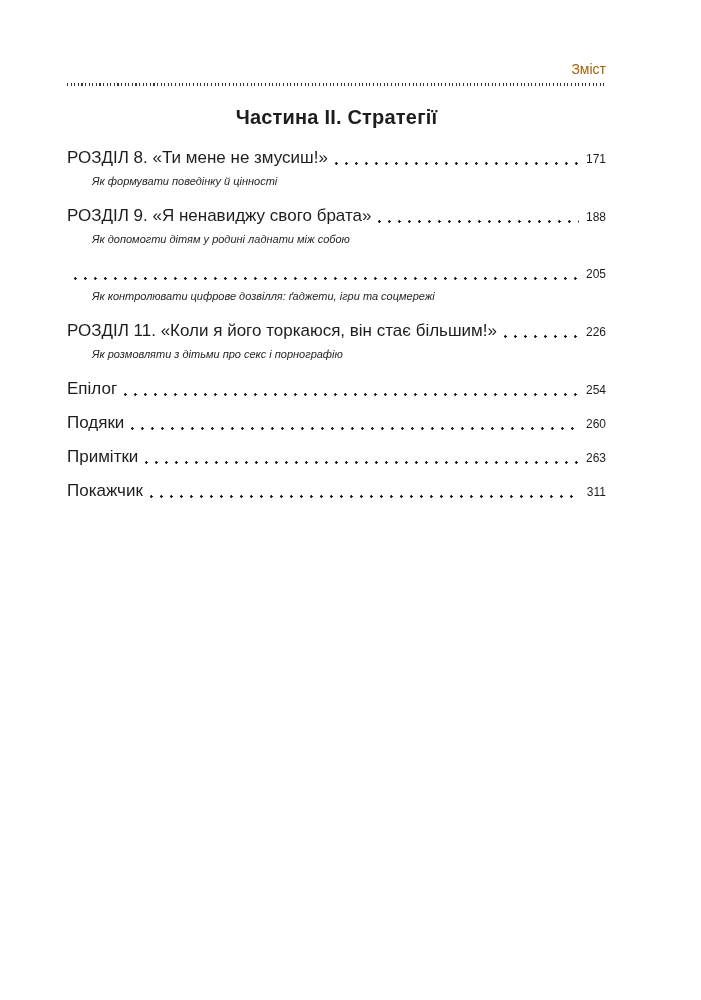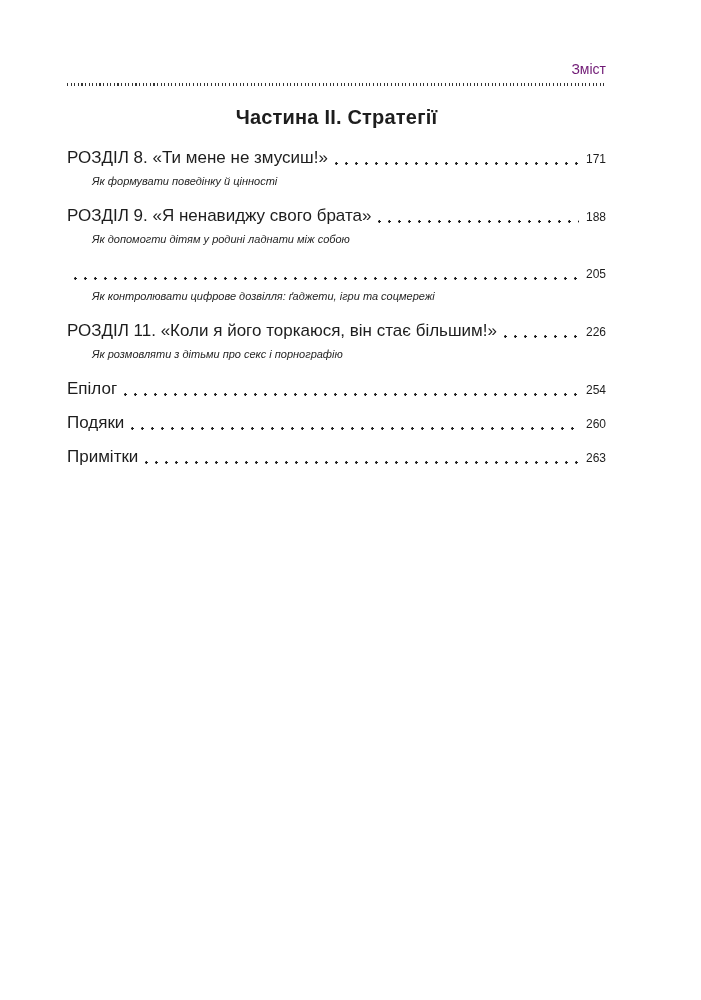--- a/index.html
+++ b/index.html
@@ -15,21 +15,21 @@
     font-family: "Liberation Sans", "DejaVu Sans", sans-serif;
     color: #1d1d1d;
     box-sizing: border-box;
     padding: 60px 95px 0 67px;
     overflow: hidden;
   }
   .header-row {
     text-align: right;
     font-size: 14px;
     line-height: 18px;
-    color: #701a75;
+    color: #a16207;
   }
   .dotted-rule {
     margin-top: 5px;
     height: 3px;
     background-image: repeating-linear-gradient(90deg,
       #333333 0, #333333 1.1px,
       transparent 1.1px, transparent 3.6px);
     background-position: left center;
   }
   .part-title {
@@ -154,15 +154,23 @@
 
   <div class="entry simple">
     <div class="entry-row">
       <span class="entry-label">Примітки</span>
       <span class="leader"></span>
       <span class="entry-page">263</span>
     </div>
 
   </div>
 
+  <div class="entry simple">
+    <div class="entry-row">
+      <span class="entry-label">Покажчик</span>
+      <span class="leader"></span>
+      <span class="entry-page">311</span>
+    </div>
+
+  </div>
 </div>
 
 </div>
 
 </body></html>

